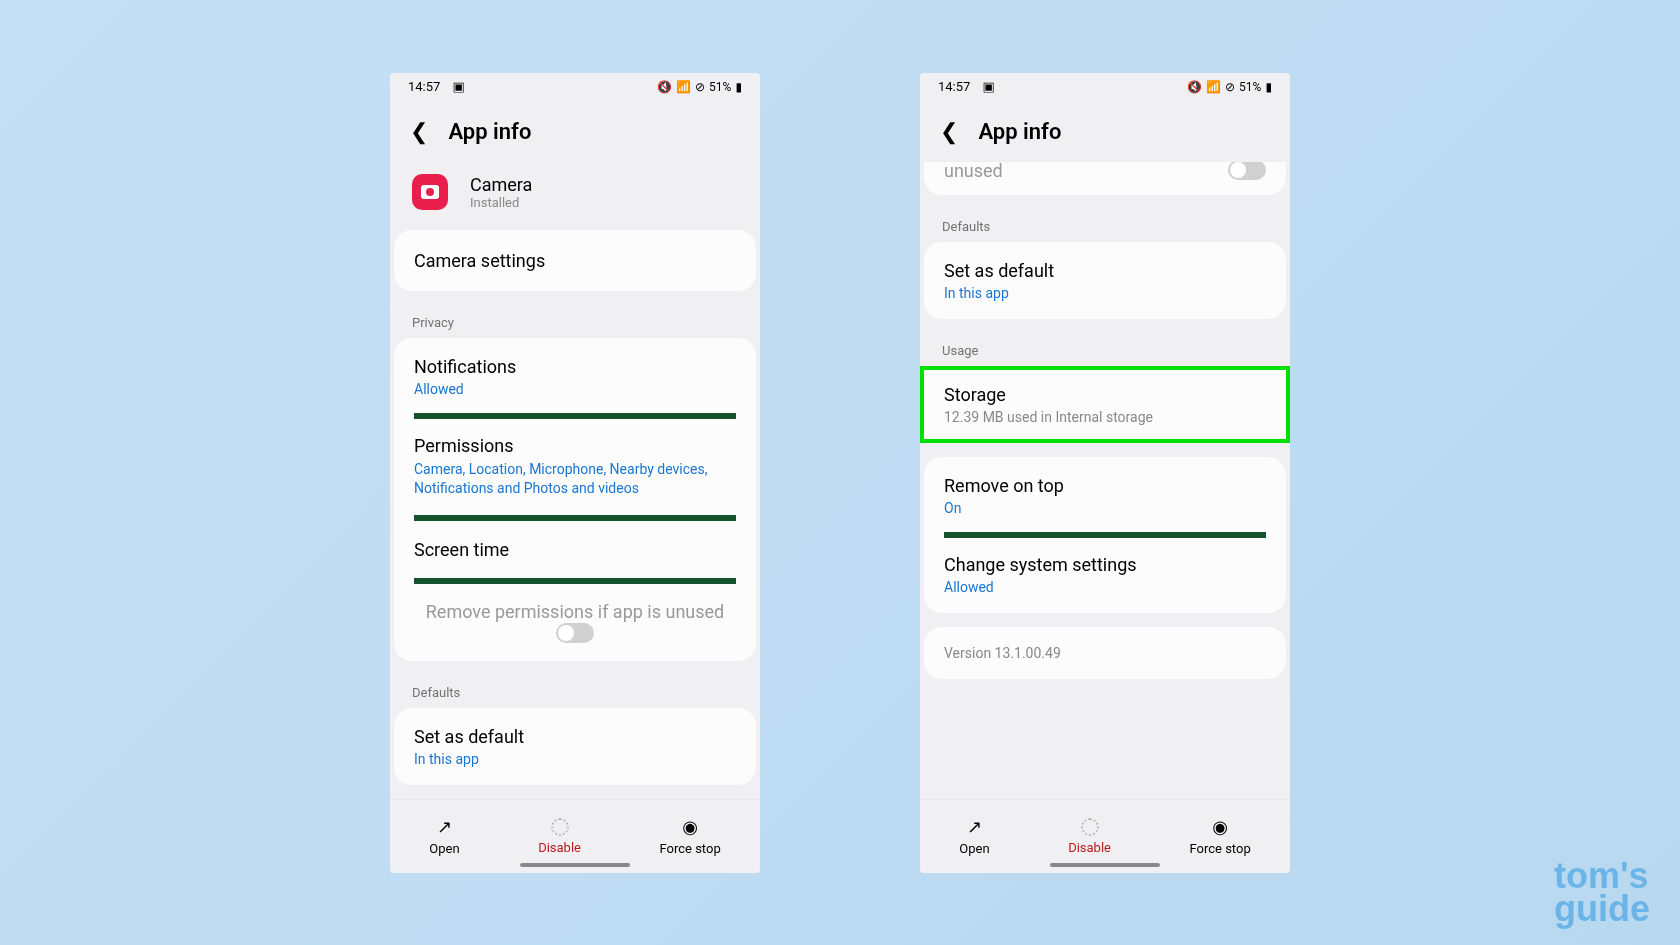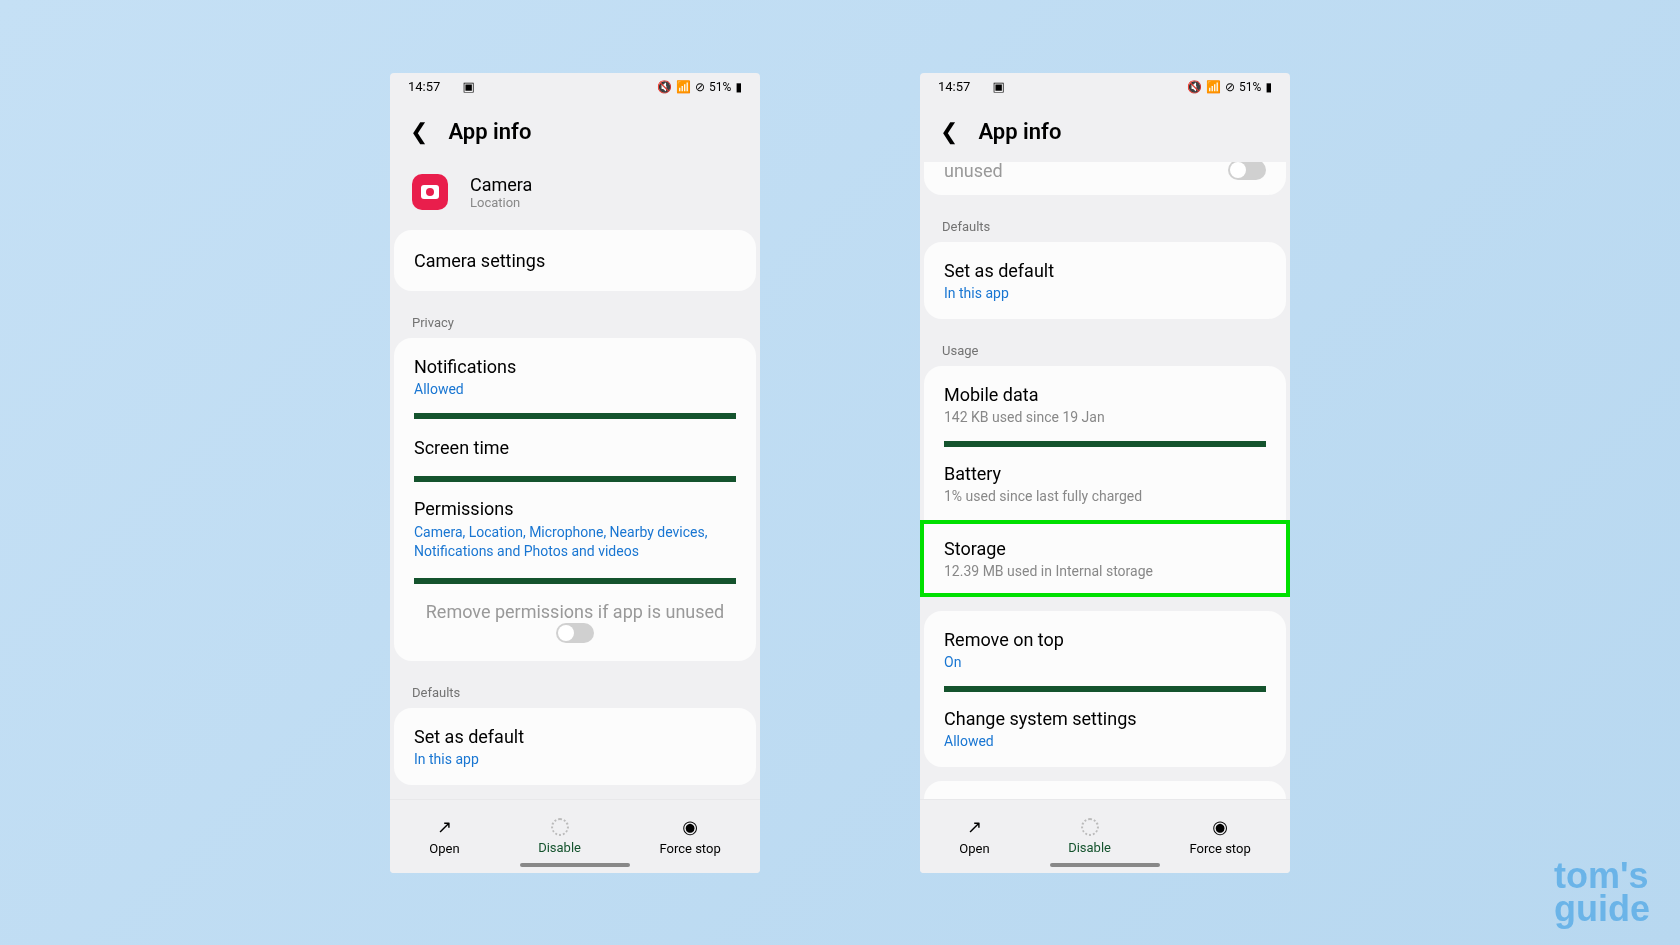--- a/index.html
+++ b/index.html
@@ -26,21 +26,21 @@
   }
   .status-bar {
     height: 28px;
     display: flex;
     align-items: center;
     justify-content: space-between;
     padding: 0 18px;
     font-size: 13px;
     color: #000;
   }
-  .status-left { display: flex; align-items: flex-start; gap: 22px; }
+  .status-left { display: flex; align-items: flex-start; gap: 12px; }
   .status-right { display: flex; align-items: center; gap: 4px; font-size: 12px; }
   .header {
     display: flex;
     align-items: center;
     gap: 20px;
     padding: 18px 20px;
   }
   .back-arrow {
     font-size: 22px;
     color: #000;
@@ -160,21 +160,21 @@
   }
   .bottom-btn {
     display: flex;
     flex-direction: column;
     align-items: center;
     gap: 4px;
     font-size: 13px;
     color: #000;
     cursor: pointer;
   }
-  .bottom-btn.disabled { color: #14532d; }
+  .bottom-btn.disabled { color: #b91c1c; }
   .bottom-icon { font-size: 18px; }
   .spinner {
     width: 18px;
     height: 18px;
     border: 2px dotted #bbb;
     border-radius: 50%;
   }
   .nav-handle {
     width: 110px;
     height: 4px;
@@ -240,46 +240,46 @@
     <span class="header-title">App info</span>
   </div>
 
   <div class="content">
     <div class="app-header">
       <div class="app-icon">
         <div class="camera-glyph"></div>
       </div>
       <div>
         <div class="app-name">Camera</div>
-        <div class="app-status">Location</div>
+        <div class="app-status">Installed</div>
       </div>
     </div>
 
     <div class="card">
         <div class="card-inner">
       <div class="row row-single">
         <div class="row-title">Camera settings</div>
       </div>
     </div>
       </div>
 
     <div class="section-label">Privacy</div>
 
     <div class="card">
         <div class="card-inner">
       <div class="row">
         <div class="row-title">Notifications</div>
         <div class="row-sub link">Allowed</div>
       </div>
-      <div class="row row-single">
-        <div class="row-title">Screen time</div>
-      </div>
       <div class="row">
         <div class="row-title">Permissions</div>
         <div class="row-sub link-multi">Camera, Location, Microphone, Nearby devices, Notifications and Photos and videos</div>
+      </div>
+      <div class="row row-single">
+        <div class="row-title">Screen time</div>
       </div>
       <div class="toggle-row">
         <div class="toggle-label">Remove permissions if app is unused</div>
         <div class="toggle"></div>
       </div>
     </div>
       </div>
 
     <div class="section-label">Defaults</div>
 
@@ -347,32 +347,20 @@
         <div class="card-inner">
       <div class="row" style="border:none;">
         <div class="row-title">Set as default</div>
         <div class="row-sub link">In this app</div>
       </div>
     </div>
       </div>
 
     <div class="section-label">Usage</div>
 
-    <div class="card" style="padding-bottom:0;margin-bottom:0;border-bottom-left-radius:0;border-bottom-right-radius:0;">
-        <div class="card-inner">
-      <div class="row">
-        <div class="row-title">Mobile data</div>
-        <div class="row-sub">142 KB used since 19 Jan</div>
-      </div>
-      <div class="row" style="border:none;">
-        <div class="row-title">Battery</div>
-        <div class="row-sub">1% used since last fully charged</div>
-      </div>
-    </div>
-      </div>
 
     <div class="highlight-box" style="margin:0;">
       <div style="background:#fcfcfc;padding:14px 20px;">
         <div class="row-title">Storage</div>
         <div class="row-sub">12.39 MB used in Internal storage</div>
       </div>
     </div>
 
     <div style="height:14px;"></div>
 

